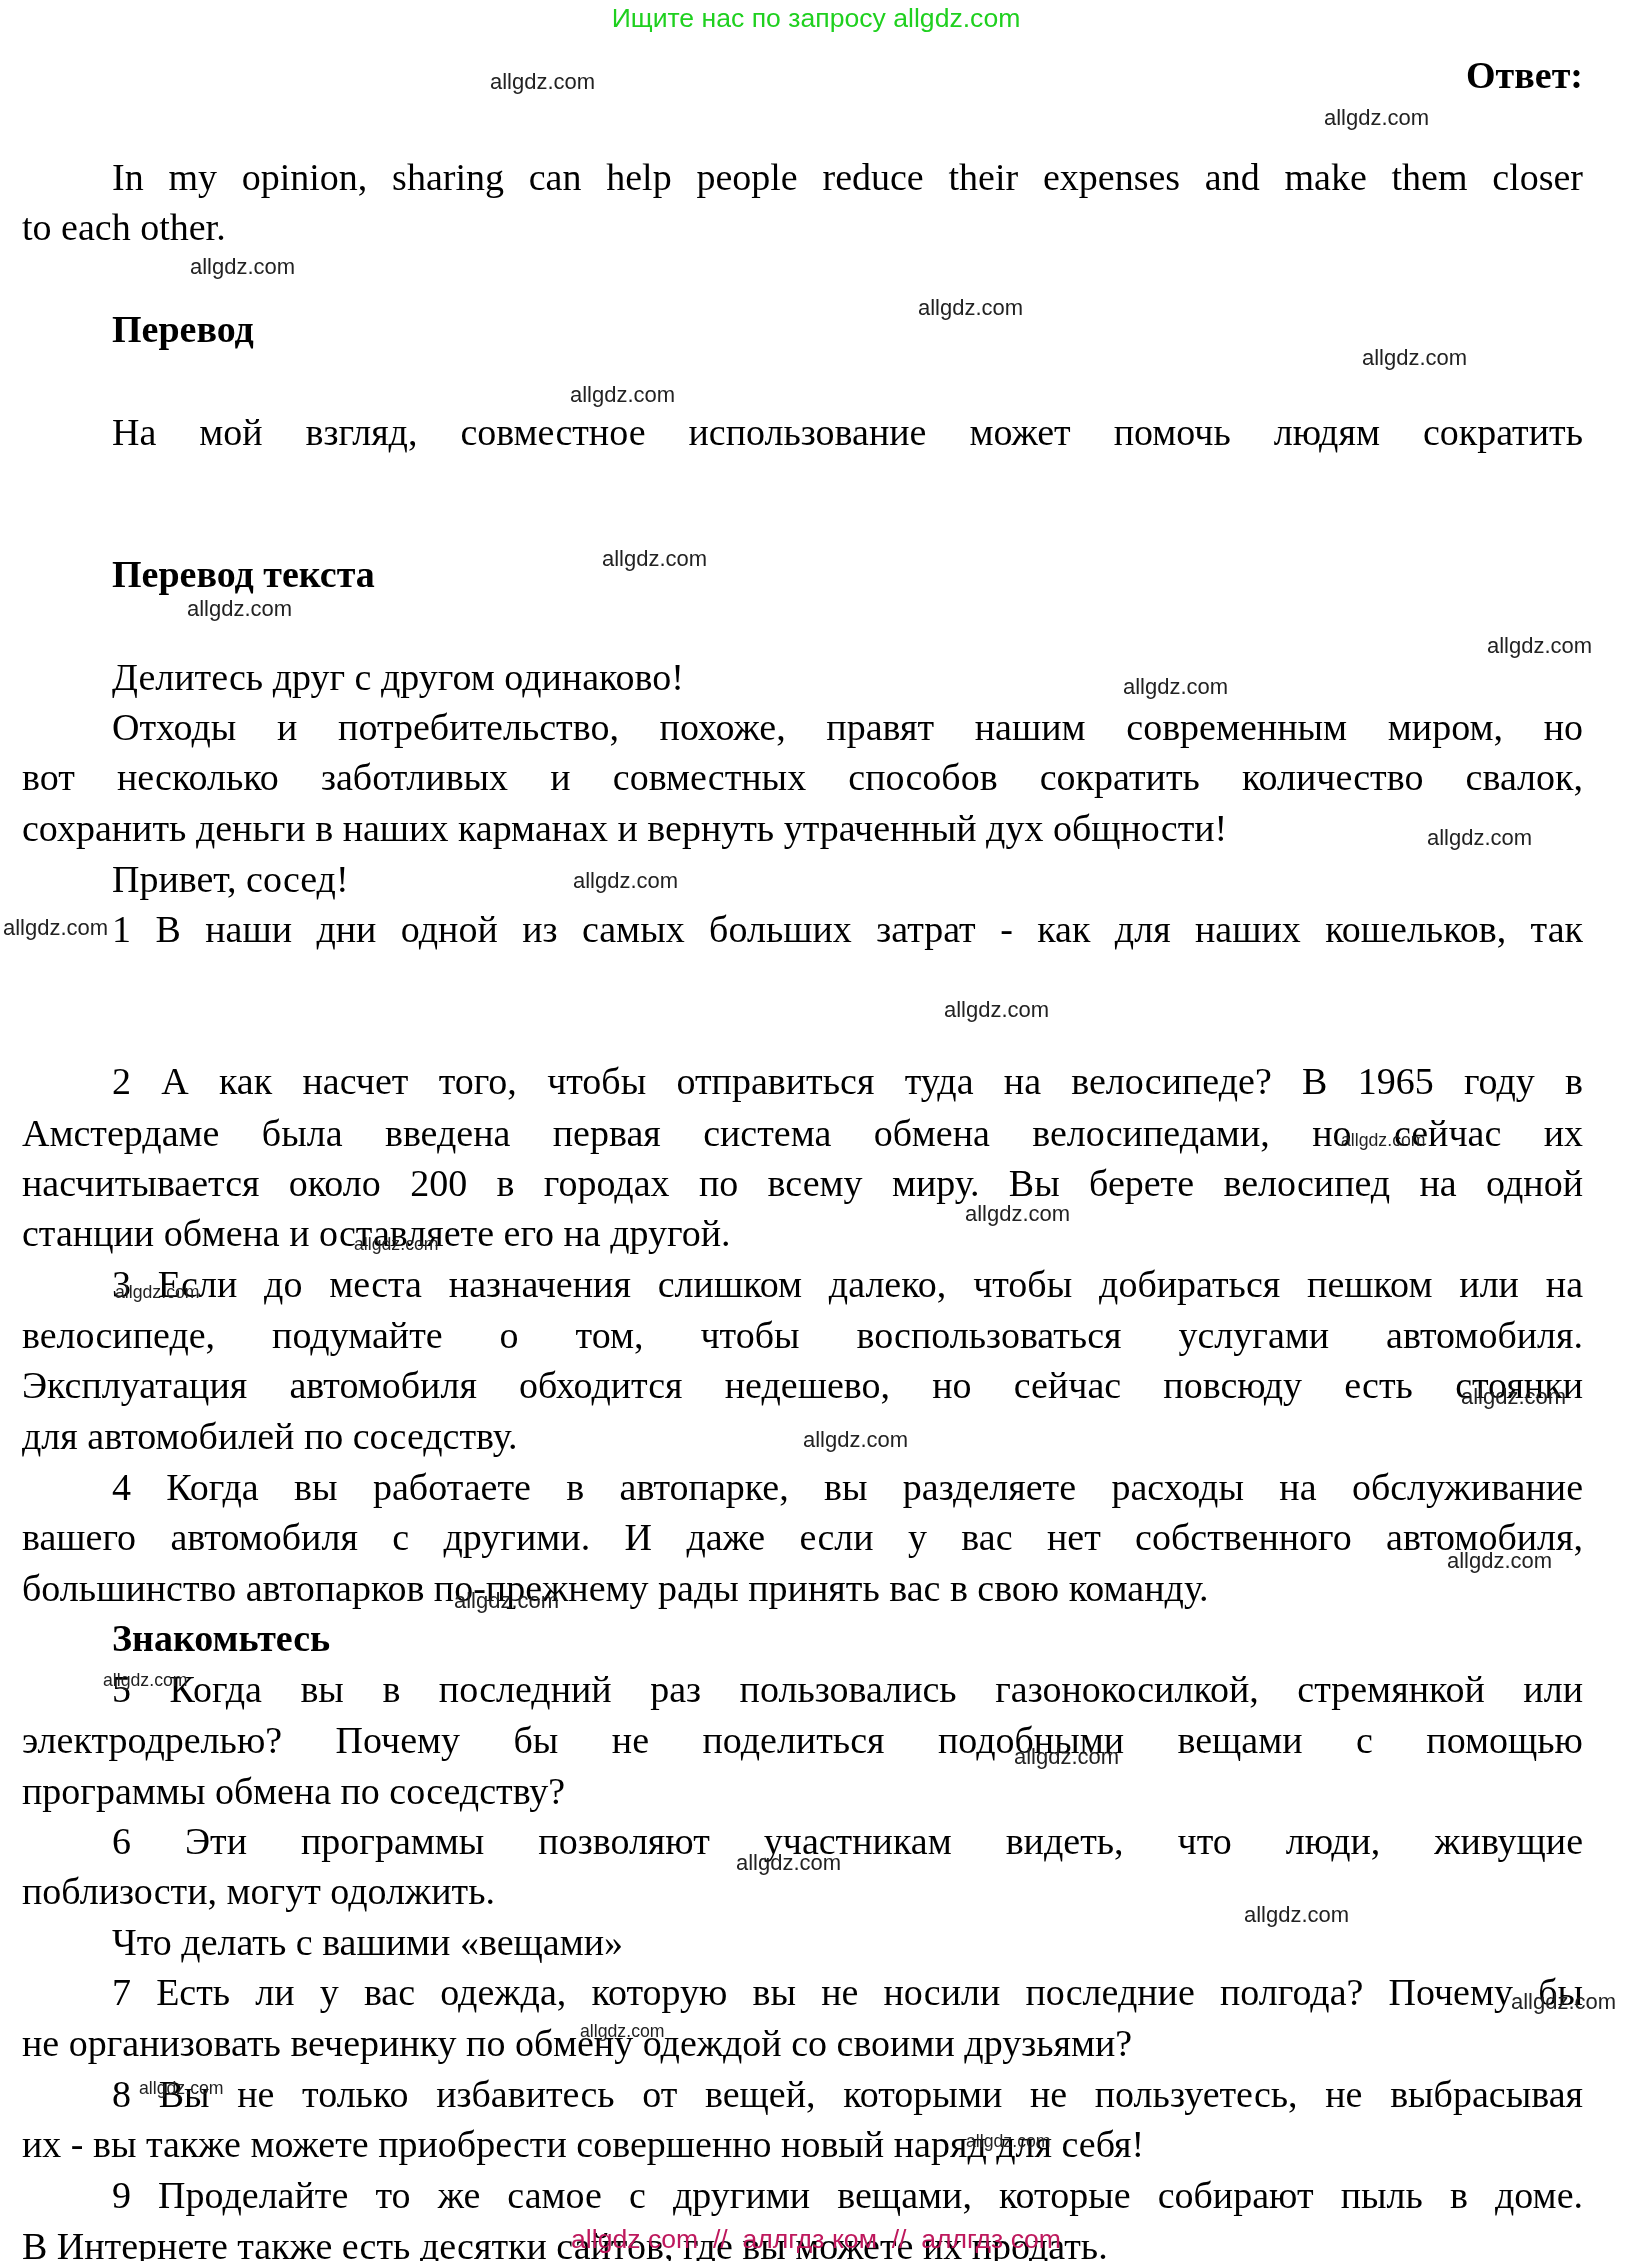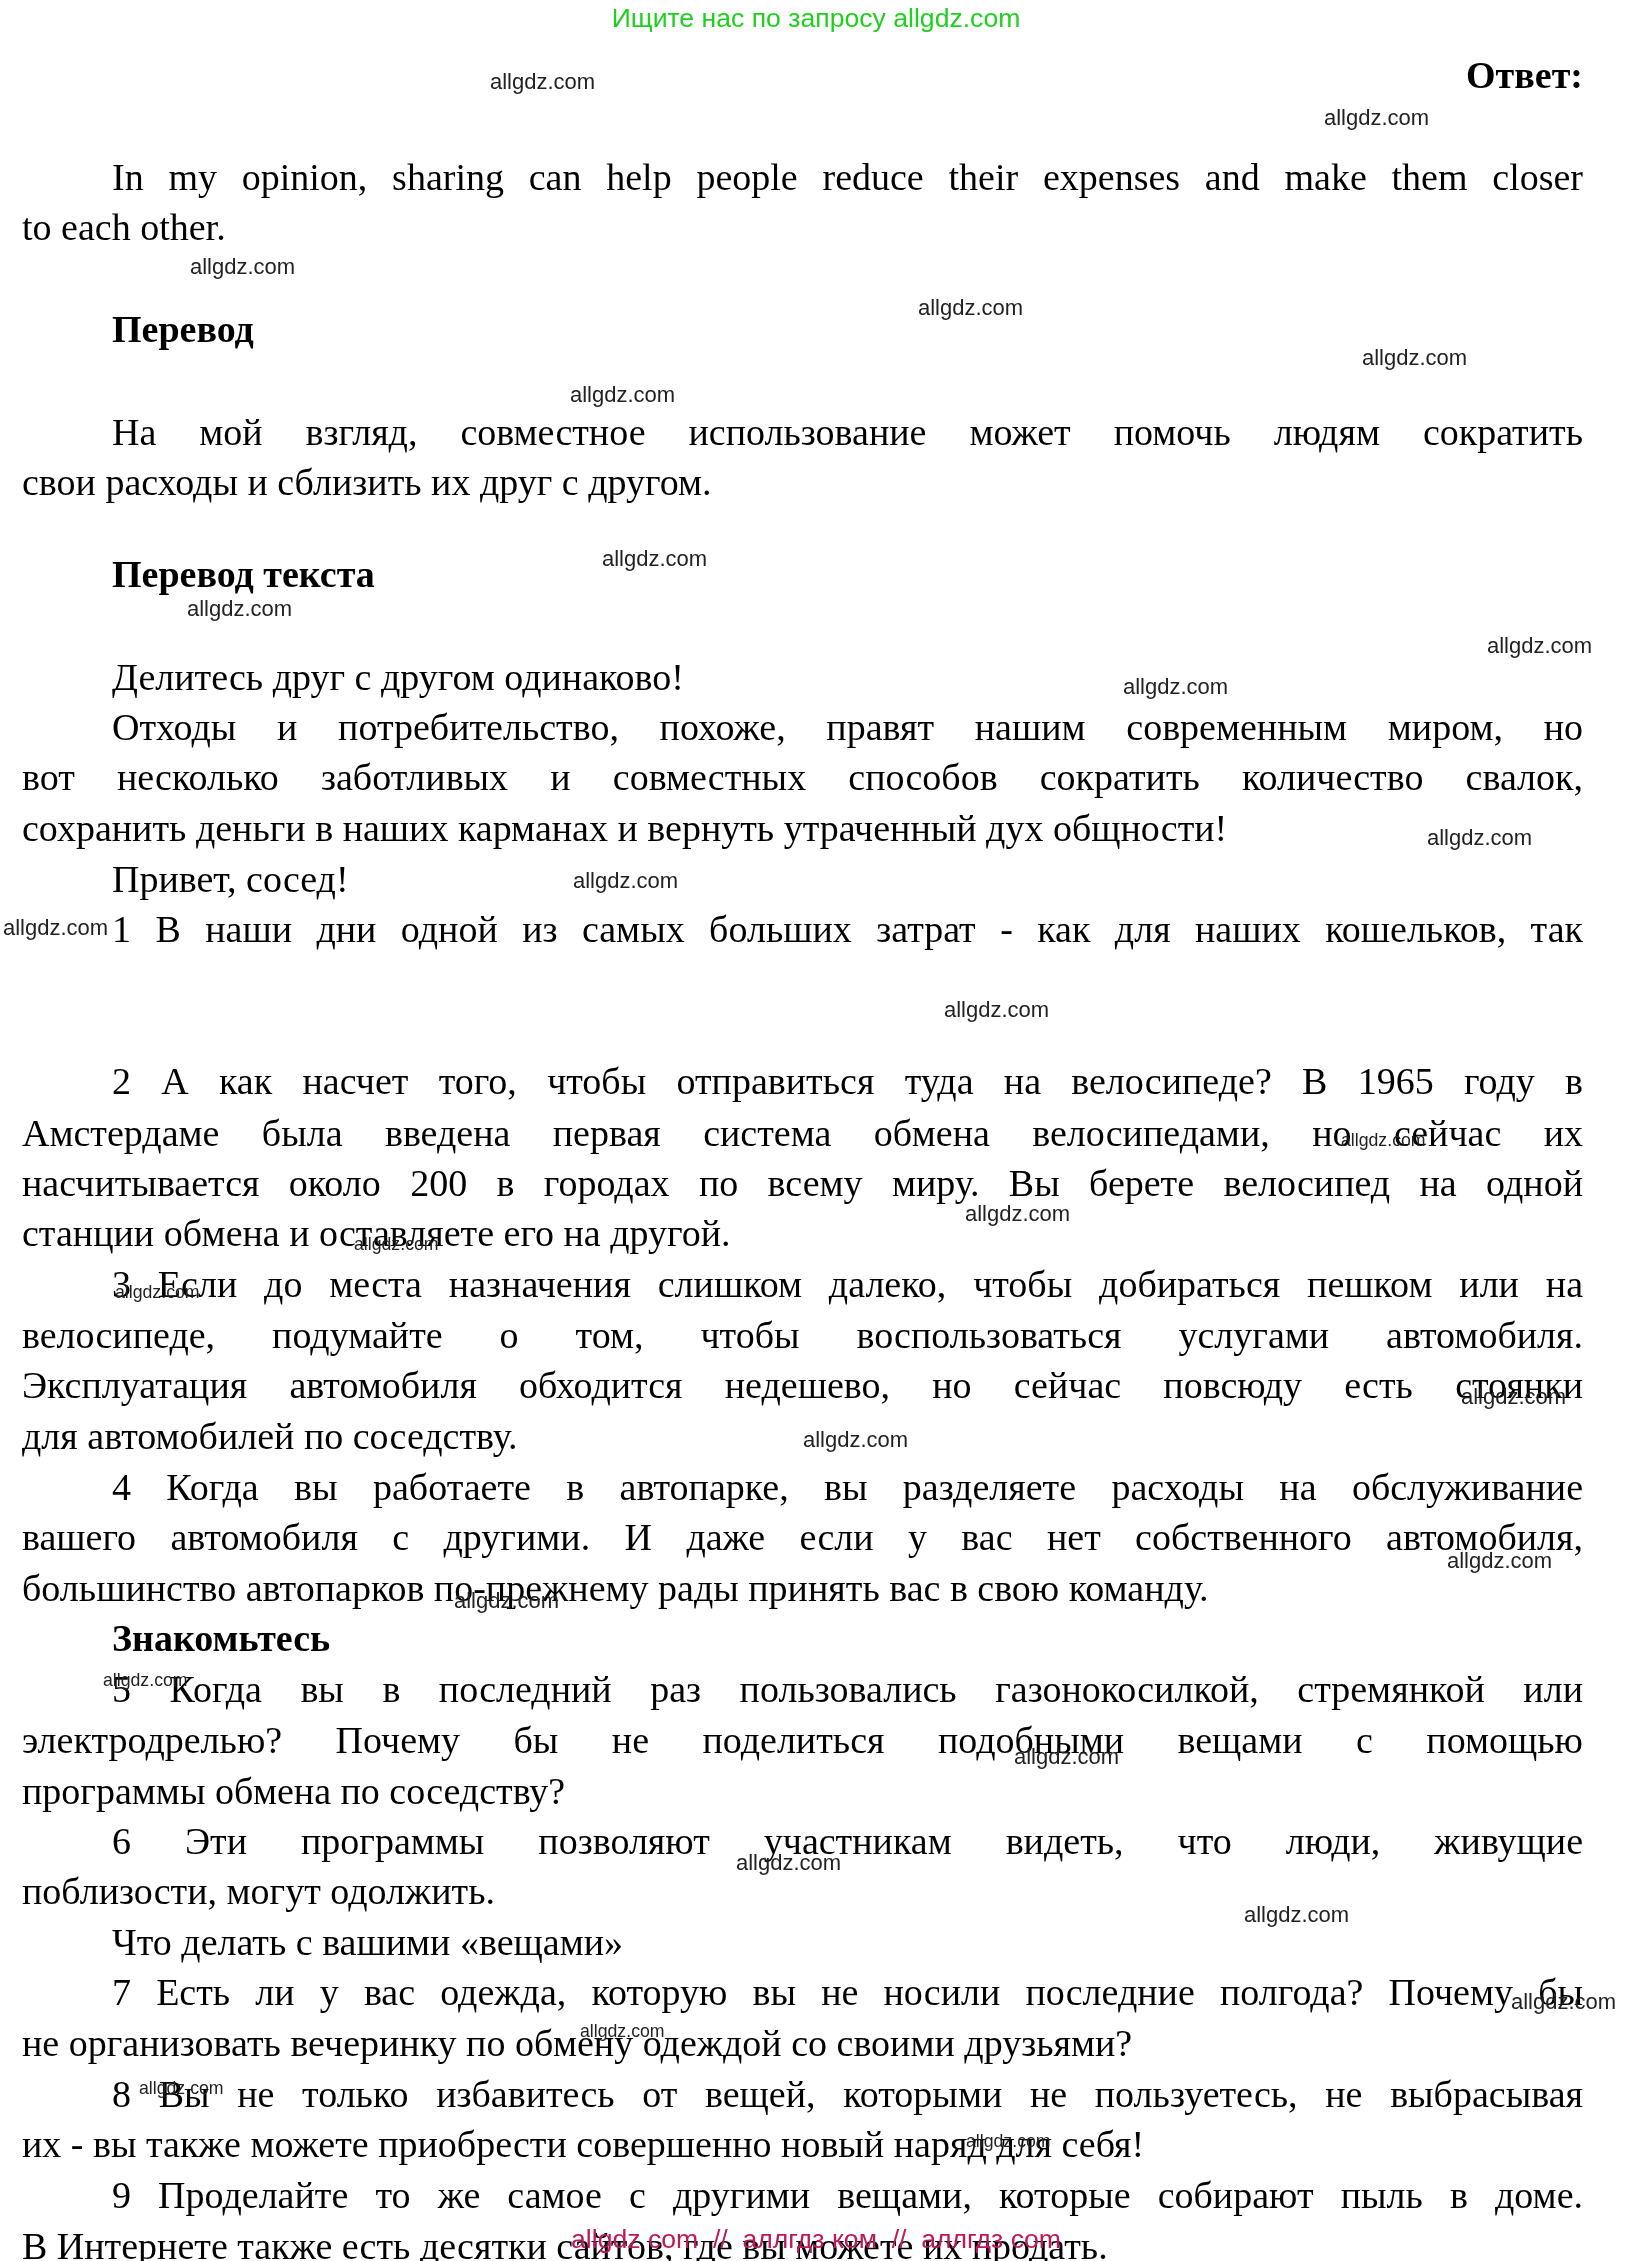--- a/index.html
+++ b/index.html
@@ -23,21 +23,20 @@
 <div class="page">
 
   <div class="hdr">Ищите нас по запросу allgdz.com</div>
 
   <div class="ln ind b" style="top:53px;text-align:right;">Ответ:</div>
   <div class="ln ind j" style="top:155px;">In my opinion, sharing can help people reduce their expenses and make them closer</div>
   <div class="ln" style="top:205px;">to each other.</div>
 
   <div class="ln ind b" style="top:307px;">Перевод</div>
   <div class="ln ind j" style="top:410px;">На мой взгляд, совместное использование может помочь людям сократить</div>
-  <div class="ln" style="top:460px;">свои расходы и сблизить их друг с другом.</div>
 
   <div class="ln ind b" style="top:552px;">Перевод текста</div>
 
   <div class="ln ind" style="top:655px;">Делитесь друг с другом одинаково!</div>
   <div class="ln ind j" style="top:705px;">Отходы и потребительство, похоже, правят нашим современным миром, но</div>
   <div class="ln j" style="top:755px;">вот несколько заботливых и совместных способов сократить количество свалок,</div>
   <div class="ln" style="top:806px;">сохранить деньги в наших карманах и вернуть утраченный дух общности!</div>
   <div class="ln ind" style="top:857px;">Привет, сосед!</div>
   <div class="ln ind j" style="top:907px;">1 В наши дни одной из самых больших затрат - как для наших кошельков, так</div>
   <div class="ln ind j" style="top:1059px;">2 А как насчет того, чтобы отправиться туда на велосипеде? В 1965 году в</div>

